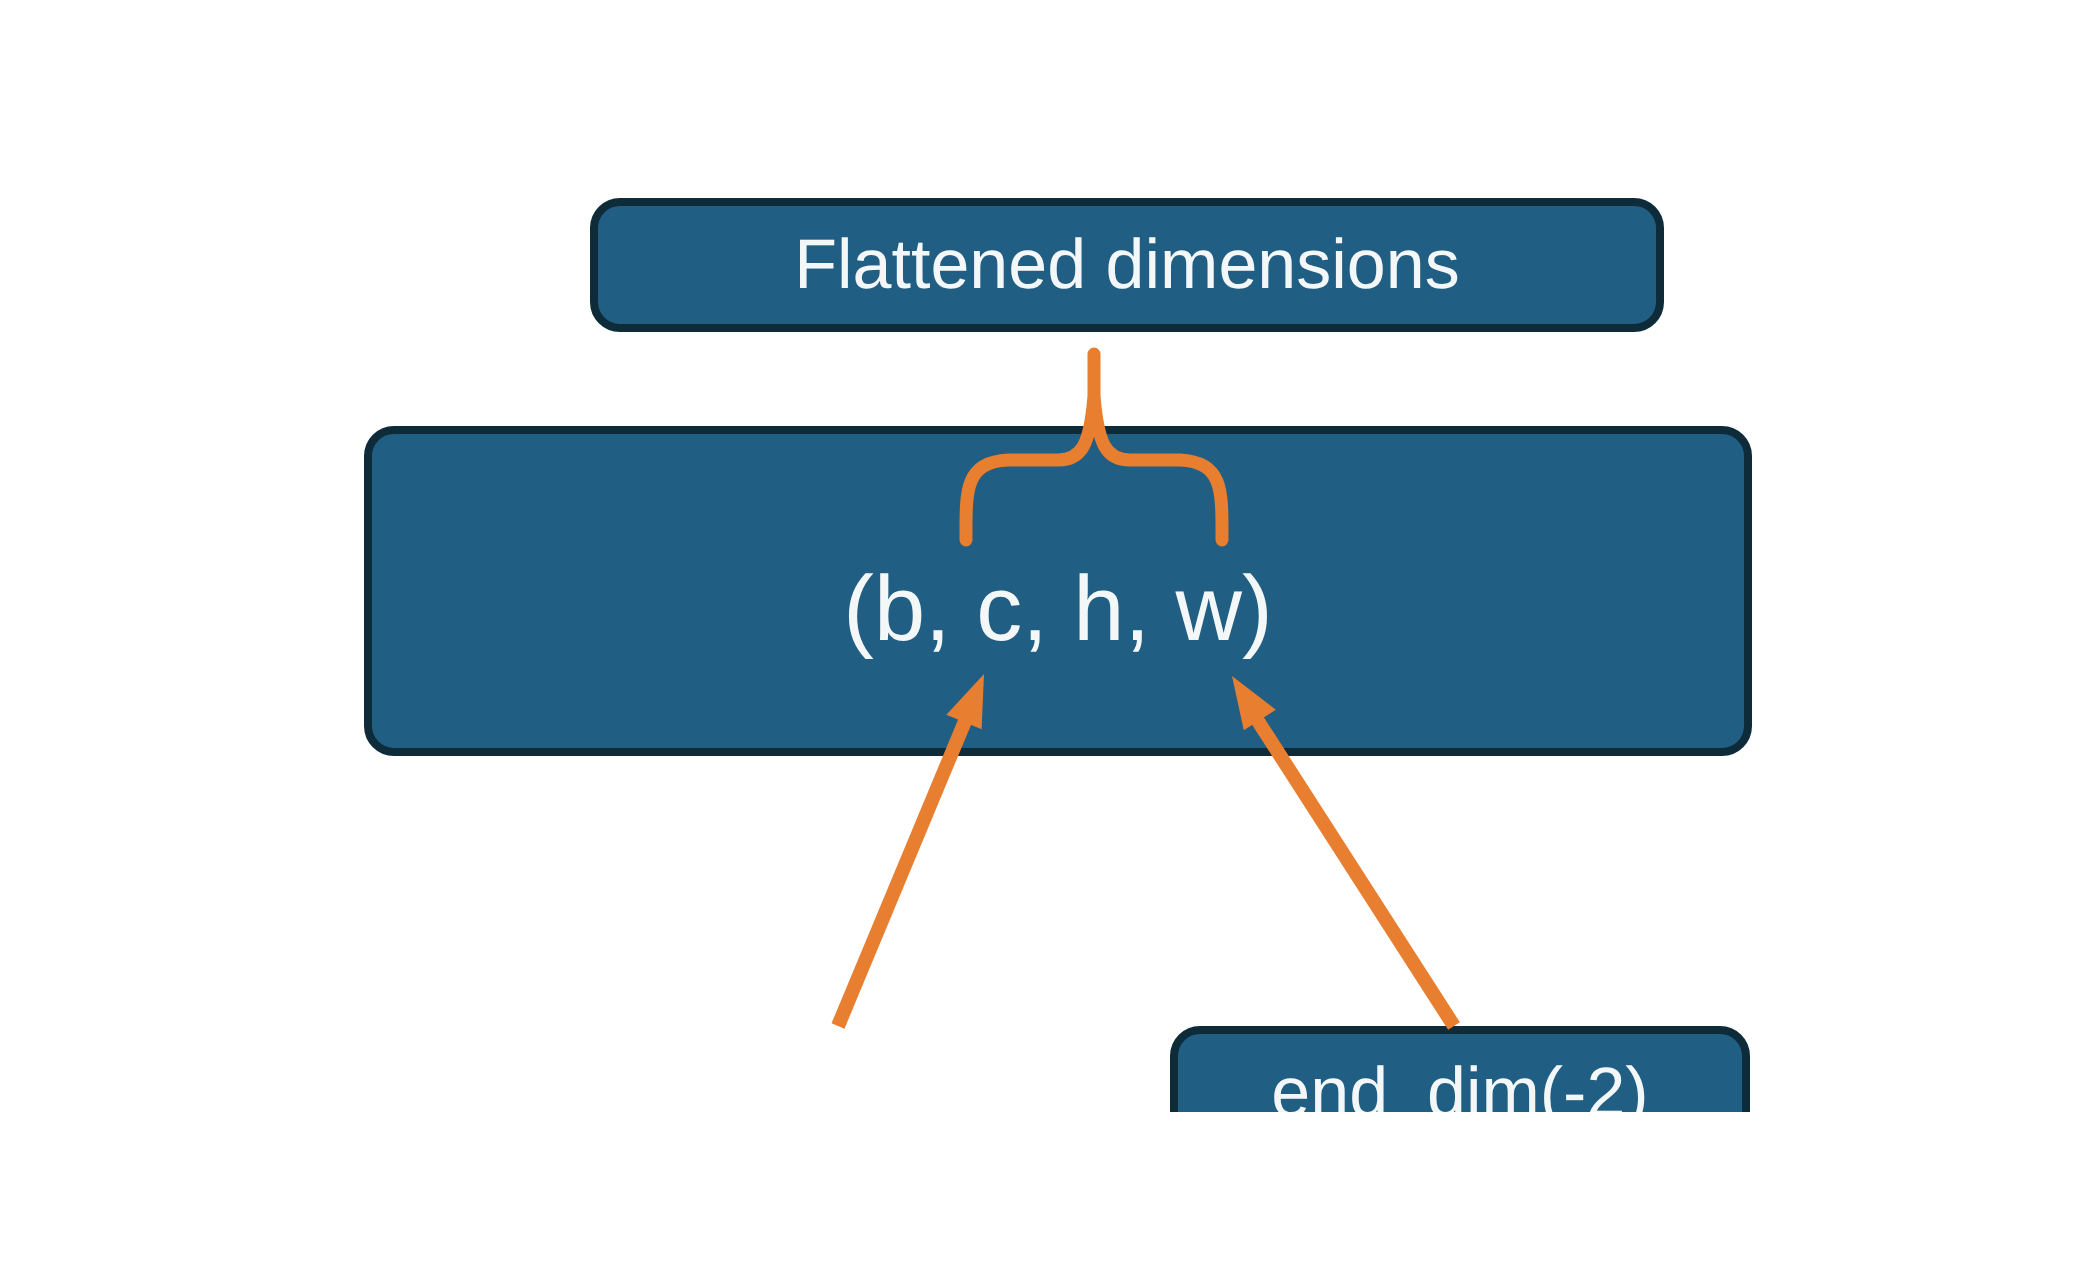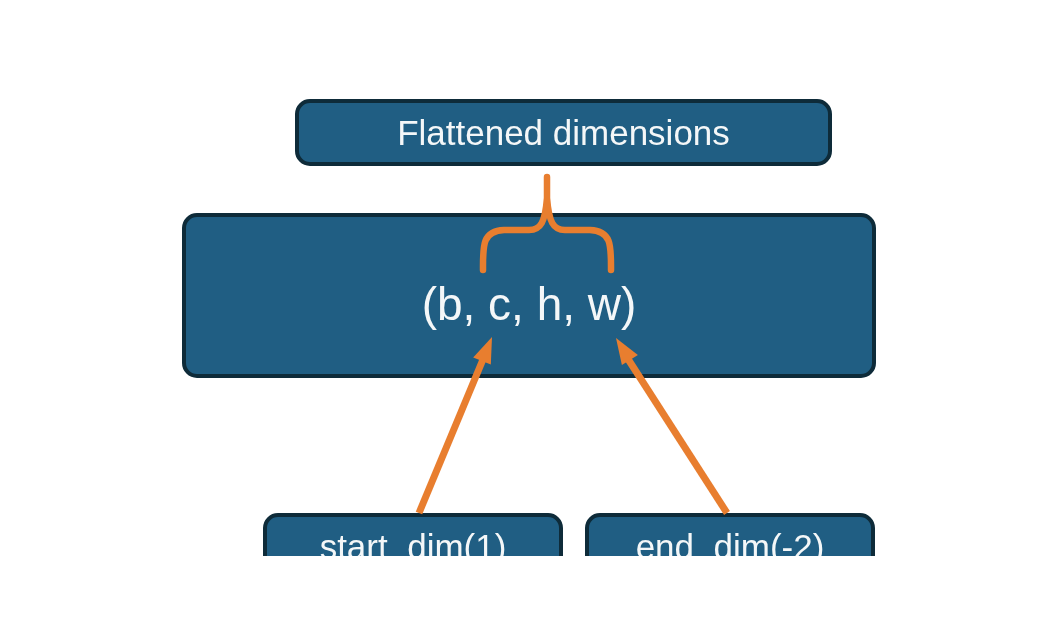--- a/index.html
+++ b/index.html
@@ -79,23 +79,20 @@
 <div class="canvas">
 
   <div class="node node-top">
     <span>Flattened dimensions</span>
   </div>
 
   <div class="node node-big">
     <span>(b, c, h, w)</span>
   </div>
 
-  <div class="node node-start">
-    <span>start_dim(1)</span>
-  </div>
 
   <div class="node node-end">
     <span>end_dim(-2)</span>
   </div>
 
   <svg class="overlay" viewBox="0 0 1038 632" xmlns="http://www.w3.org/2000/svg">
 
     <path class="brace" d="M 483 270
              C 483 246 482 231 504 230
              L 529 230

